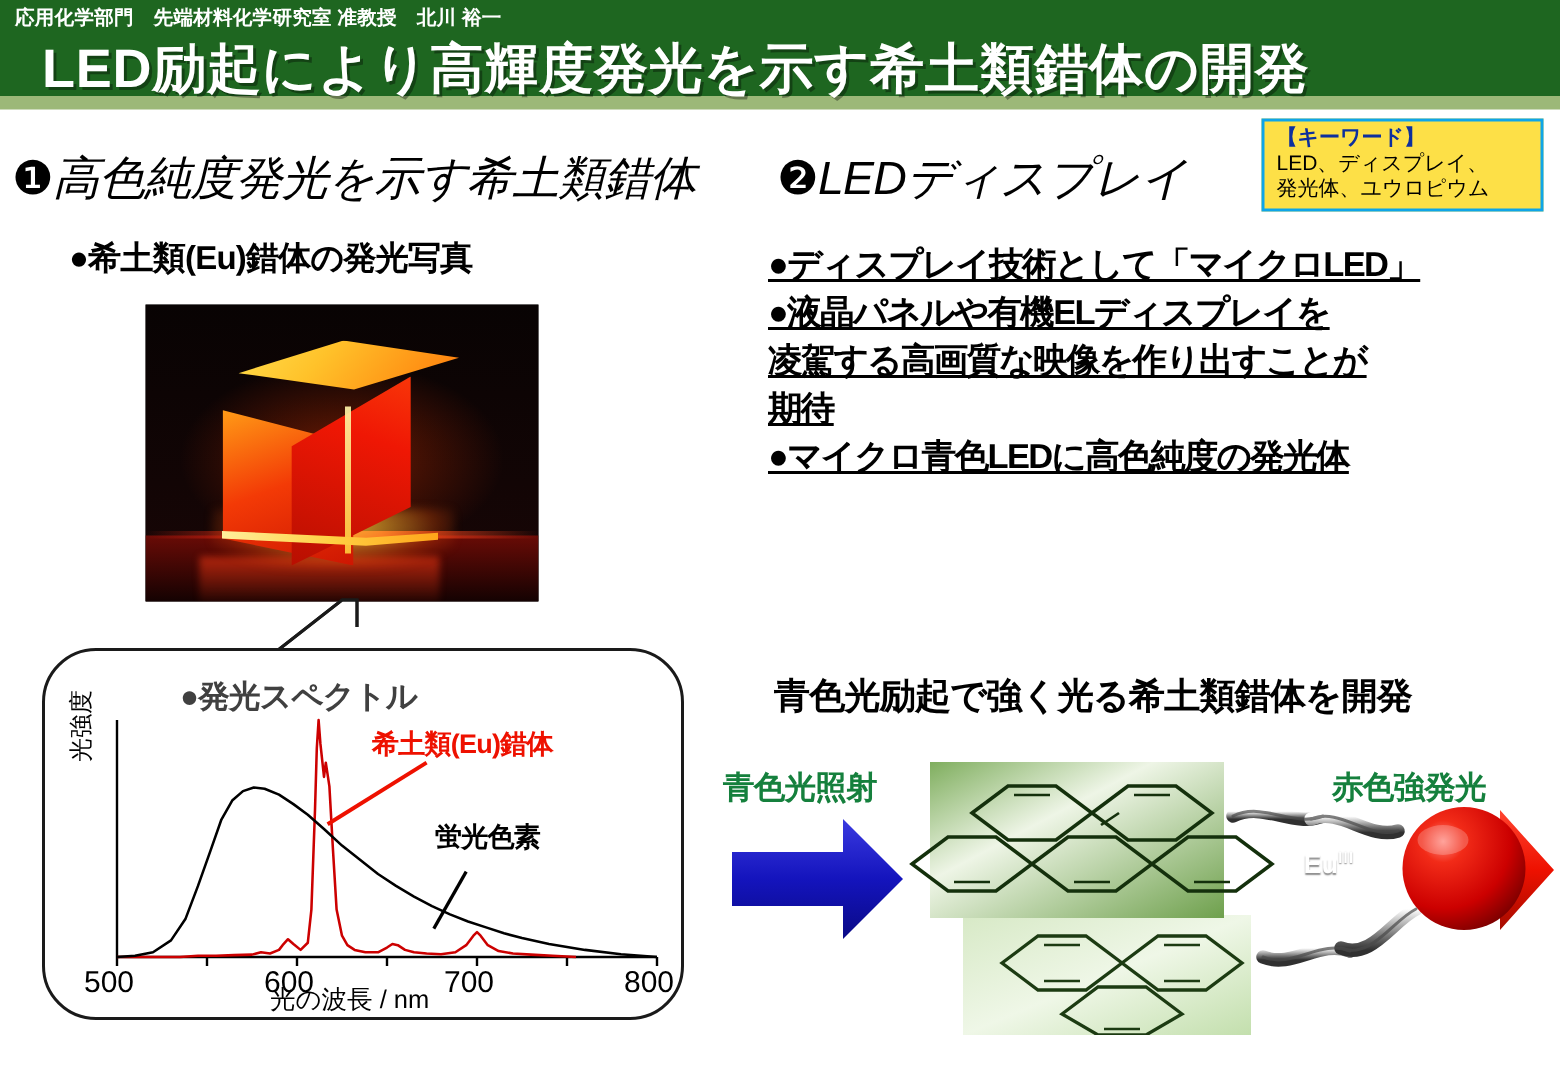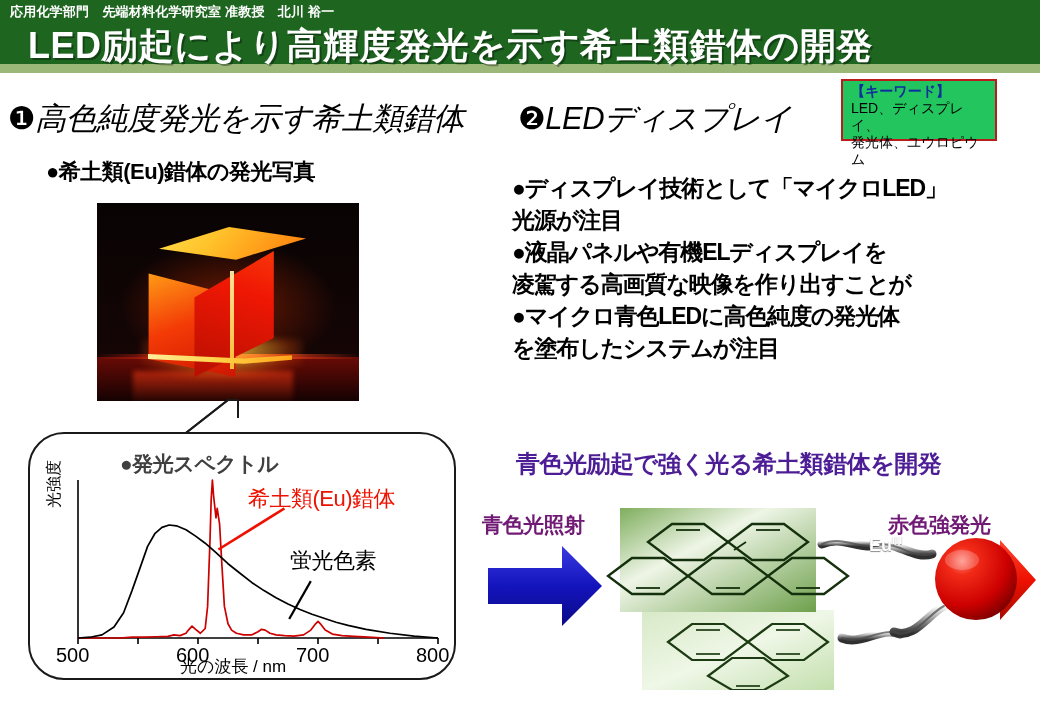--- a/index.html
+++ b/index.html
@@ -27,22 +27,22 @@
   }
   .slide-title {
     position: absolute; left: 28px; top: 22px;
     color: #ffffff; font-size: 36px; font-weight: 700;
     letter-spacing: .5px; white-space: nowrap;
     text-shadow: 2px 2px 0 rgba(0,0,0,.35);
   }
 
   
   .keyword-box {
-    position: absolute; left: 841px; top: 79px; width: 156px; height: 62px;
-    border: 2px solid #b91c1c; background: #22c55e;
+    position: absolute; left: 841px; top: 79px; width: 188px; height: 62px;
+    border: 2px solid #0ea5e9; background: #fde047;
     padding: 2px 4px 0 8px;
   }
   .keyword-title { color: #0d2f9e; font-size: 14px; font-weight: 700; line-height: 17px; }
   .keyword-body  { color: #000000; font-size: 14px; line-height: 17px; white-space: pre-line; }
 
   
   .col-heading {
     position: absolute; font-size: 31px; font-weight: 400; color: #000;
     white-space: nowrap; letter-spacing: -.5px; font-style: italic;
   }
@@ -50,21 +50,21 @@
   #heading-right { left: 518px; top: 98px; }
 
   .sub-heading {
     position: absolute; font-size: 22px; font-weight: 700; color: #000;
     white-space: nowrap; letter-spacing: -.5px;
   }
   #subheading-photo { left: 46px; top: 157px; }
 
   
   #bullet-list {
-    position: absolute; left: 512px; top: 172px; width: 515px;
+    position: absolute; left: 512px; top: 160px; width: 515px; text-decoration: underline;
   }
   .bullet-line {
     font-size: 23px; font-weight: 700; color: #000;
     line-height: 32px; letter-spacing: -1.1px; white-space: nowrap;
   }
 
   
   .photo-frame {
     position: absolute; left: 97px; top: 203px; width: 262px; height: 198px;
     background: #050202; overflow: hidden;
@@ -143,42 +143,42 @@
     letter-spacing: 0px;
   }
   .xlabel {
     position: absolute; left: 180px; top: 655px;
     font-size: 17px; color: #000; white-space: nowrap;
   }
   .tick-label {
     position: absolute; font-size: 20px; color: #000; white-space: nowrap;
   }
   .series-label {
-    position: absolute; font-size: 22px; font-weight: 400; white-space: nowrap;
+    position: absolute; font-size: 18px; font-weight: 700; white-space: nowrap;
     letter-spacing: -.5px;
     text-align: right;
   }
   #label-eu  { left: 248px; top: 484px; color: #ee1100; }
   #label-dye { left: 290px; top: 546px; color: #000000; }
 
   
   .scheme-title {
     position: absolute; left: 516px; top: 448px;
-    font-size: 24px; font-weight: 700; color: #4c1d95; white-space: nowrap;
+    font-size: 24px; font-weight: 700; color: #000000; white-space: nowrap;
     letter-spacing: -.5px;
   }
   .scheme-label {
-    position: absolute; font-size: 21px; font-weight: 700; color: #701a75; white-space: nowrap;
+    position: absolute; font-size: 21px; font-weight: 700; color: #15803d; white-space: nowrap;
     letter-spacing: -.5px;
   }
   #label-blue { left: 482px; top: 511px; }
   #label-red  { left: 888px; top: 511px; }
   .scheme-canvas { position: absolute; left: 470px; top: 490px; width: 570px; height: 200px; }
   .eu-text {
-    position: absolute; left: 869px; top: 534px;
+    position: absolute; left: 869px; top: 566px;
     color: #ffffff; font-size: 18px; font-weight: 700; white-space: nowrap;
     text-shadow: 0 1px 1px rgba(0,0,0,.45);
     pointer-events: none;
   }
   .eu-text sup { font-size: 11px; letter-spacing: .5px; }
 </style>
 </head>
 <body>
 
 <div id="slide">
@@ -193,25 +193,24 @@
     <div class="keyword-body">LED、ディスプレイ、
 発光体、ユウロピウム</div>
   </div>
 
   <div class="col-heading" id="heading-left">❶高色純度発光を示す希土類錯体</div>
   <div class="col-heading" id="heading-right">❷LEDディスプレイ</div>
   <div class="sub-heading" id="subheading-photo">●希土類(Eu)錯体の発光写真</div>
 
   <div id="bullet-list">
       <div class="bullet-line">●ディスプレイ技術として「マイクロLED」</div>
-      <div class="bullet-line">光源が注目</div>
       <div class="bullet-line">●液晶パネルや有機ELディスプレイを</div>
       <div class="bullet-line">凌駕する高画質な映像を作り出すことが</div>
+      <div class="bullet-line">期待</div>
       <div class="bullet-line">●マイクロ青色LEDに高色純度の発光体</div>
-      <div class="bullet-line">を塗布したシステムが注目</div>
     </div>
 
   <div class="photo-frame">
     <div class="photo-bg"></div>
     <div class="photo-table"></div>
     <div class="photo-streak"></div>
     <div class="cube-reflect"></div>
     <div class="cube-group">
       <div class="cube-glow"></div>
       <div class="cube-left"></div>

